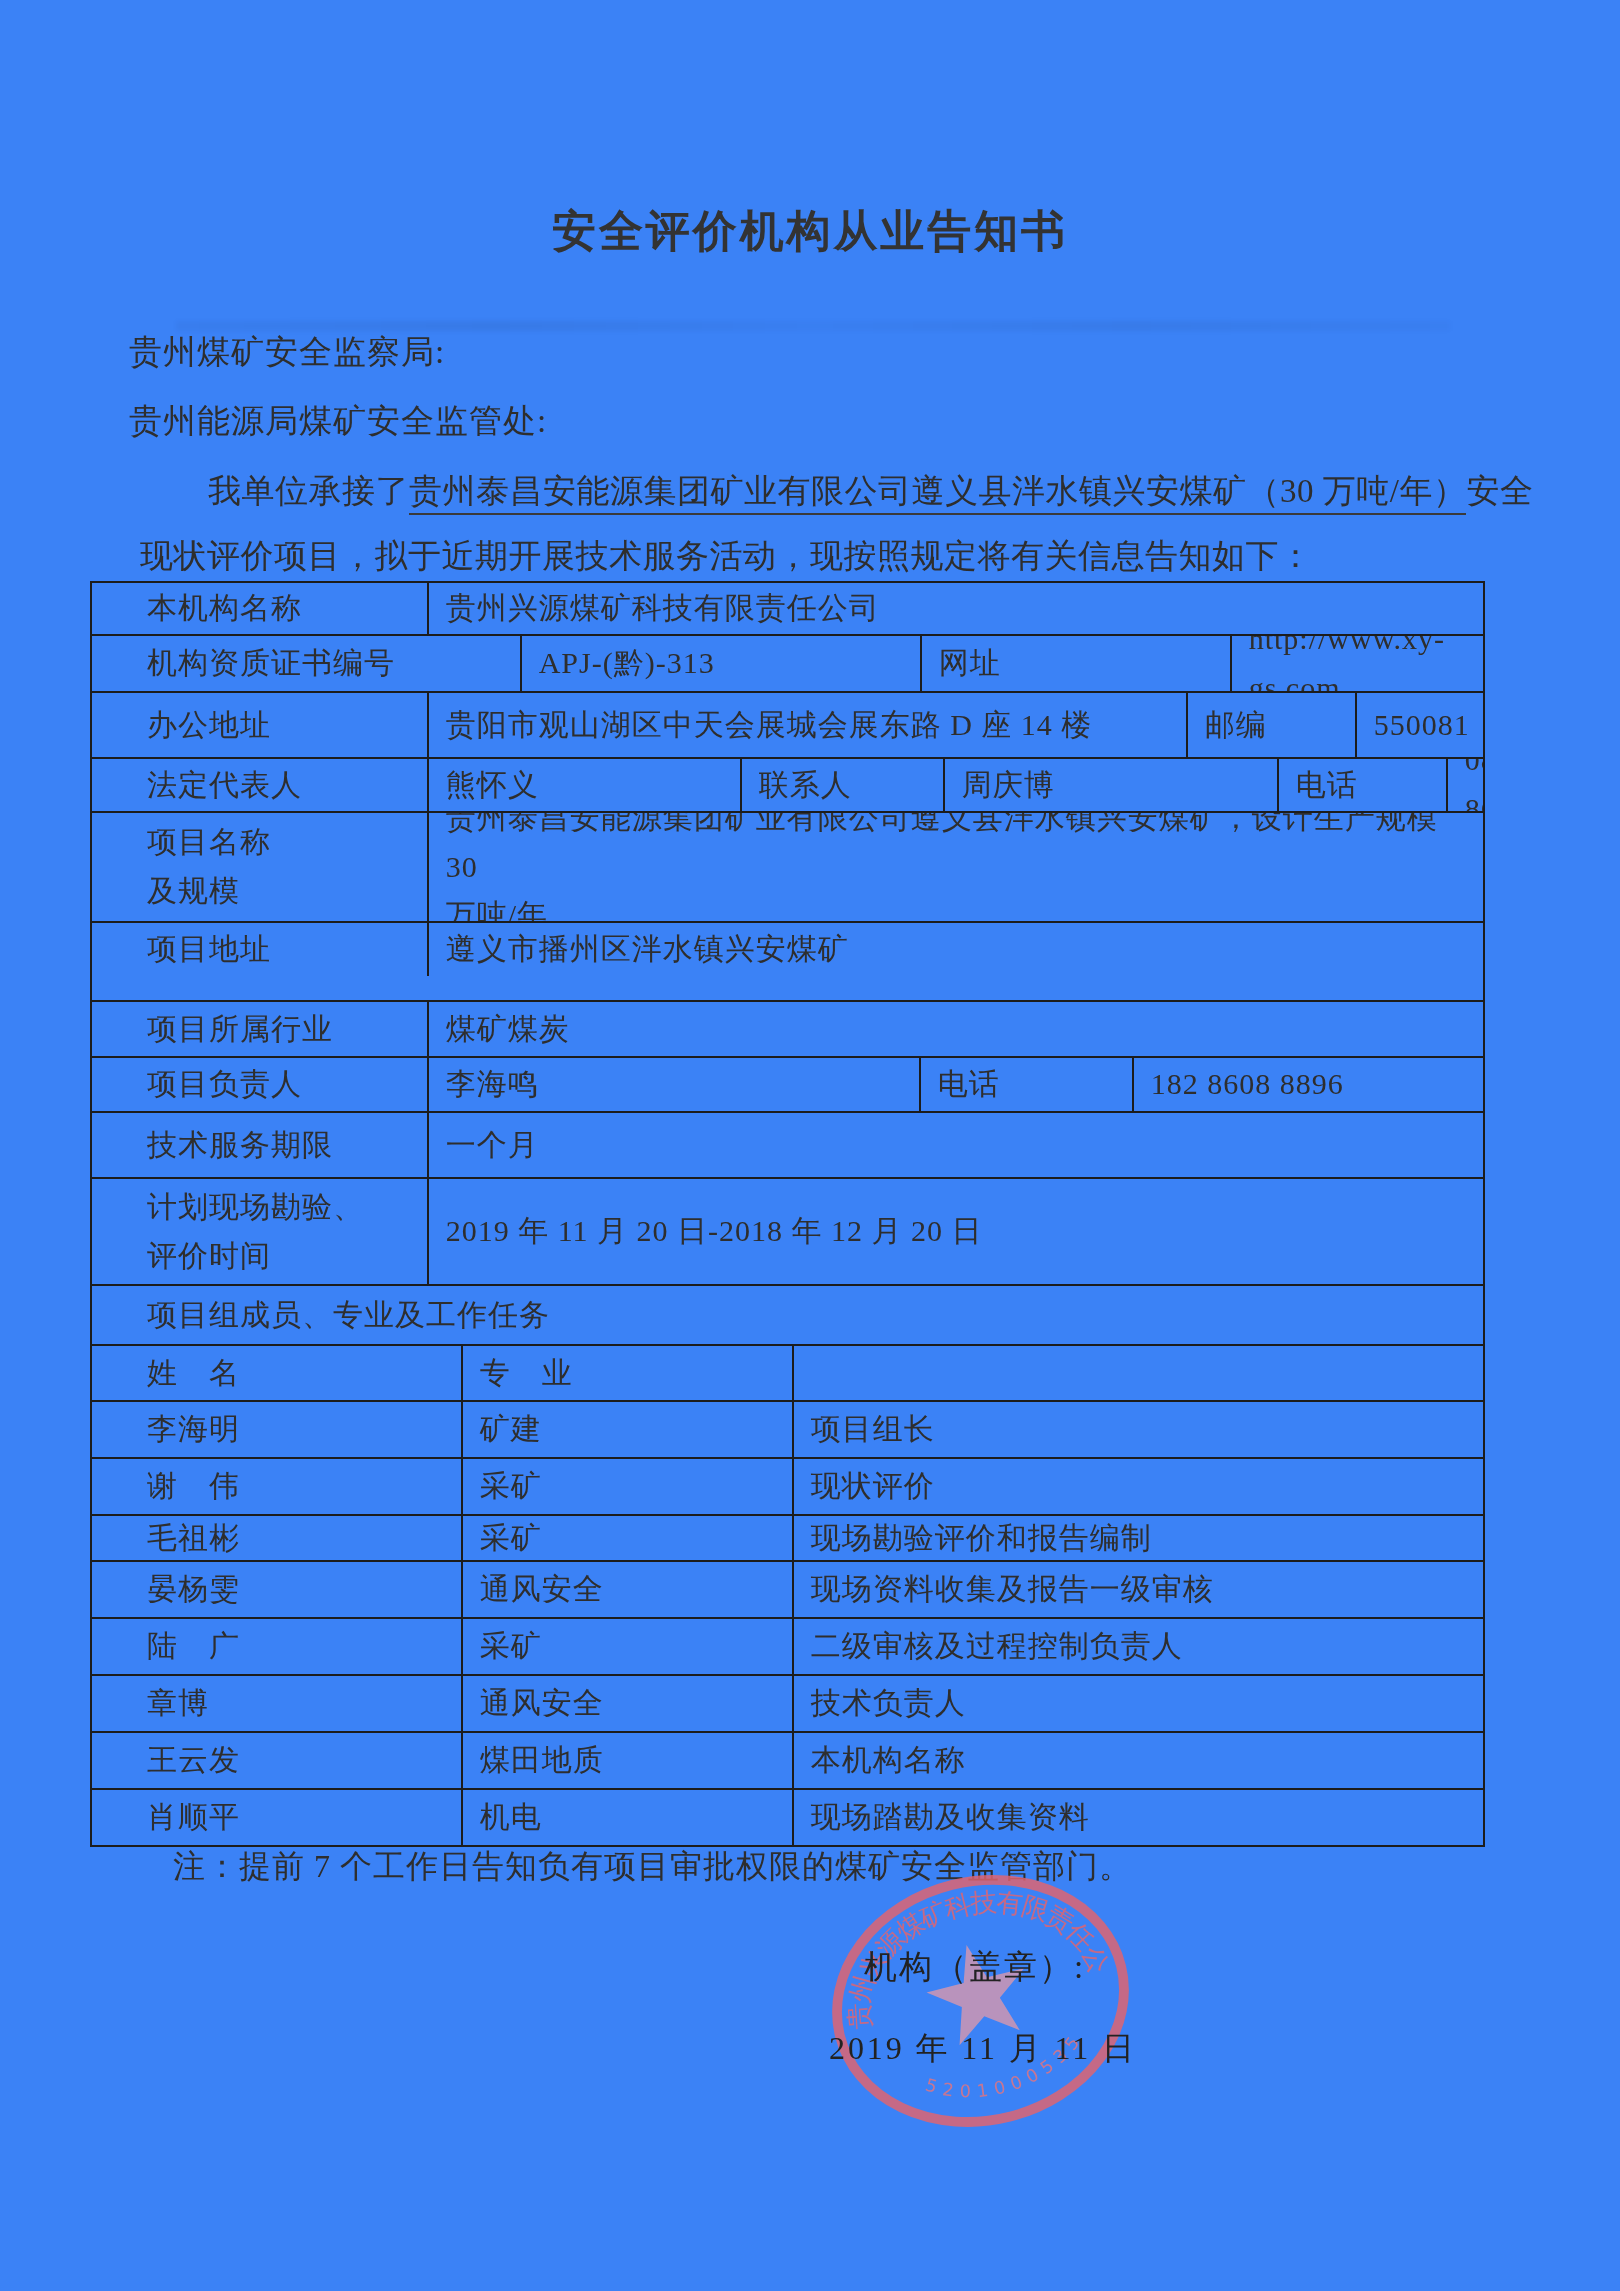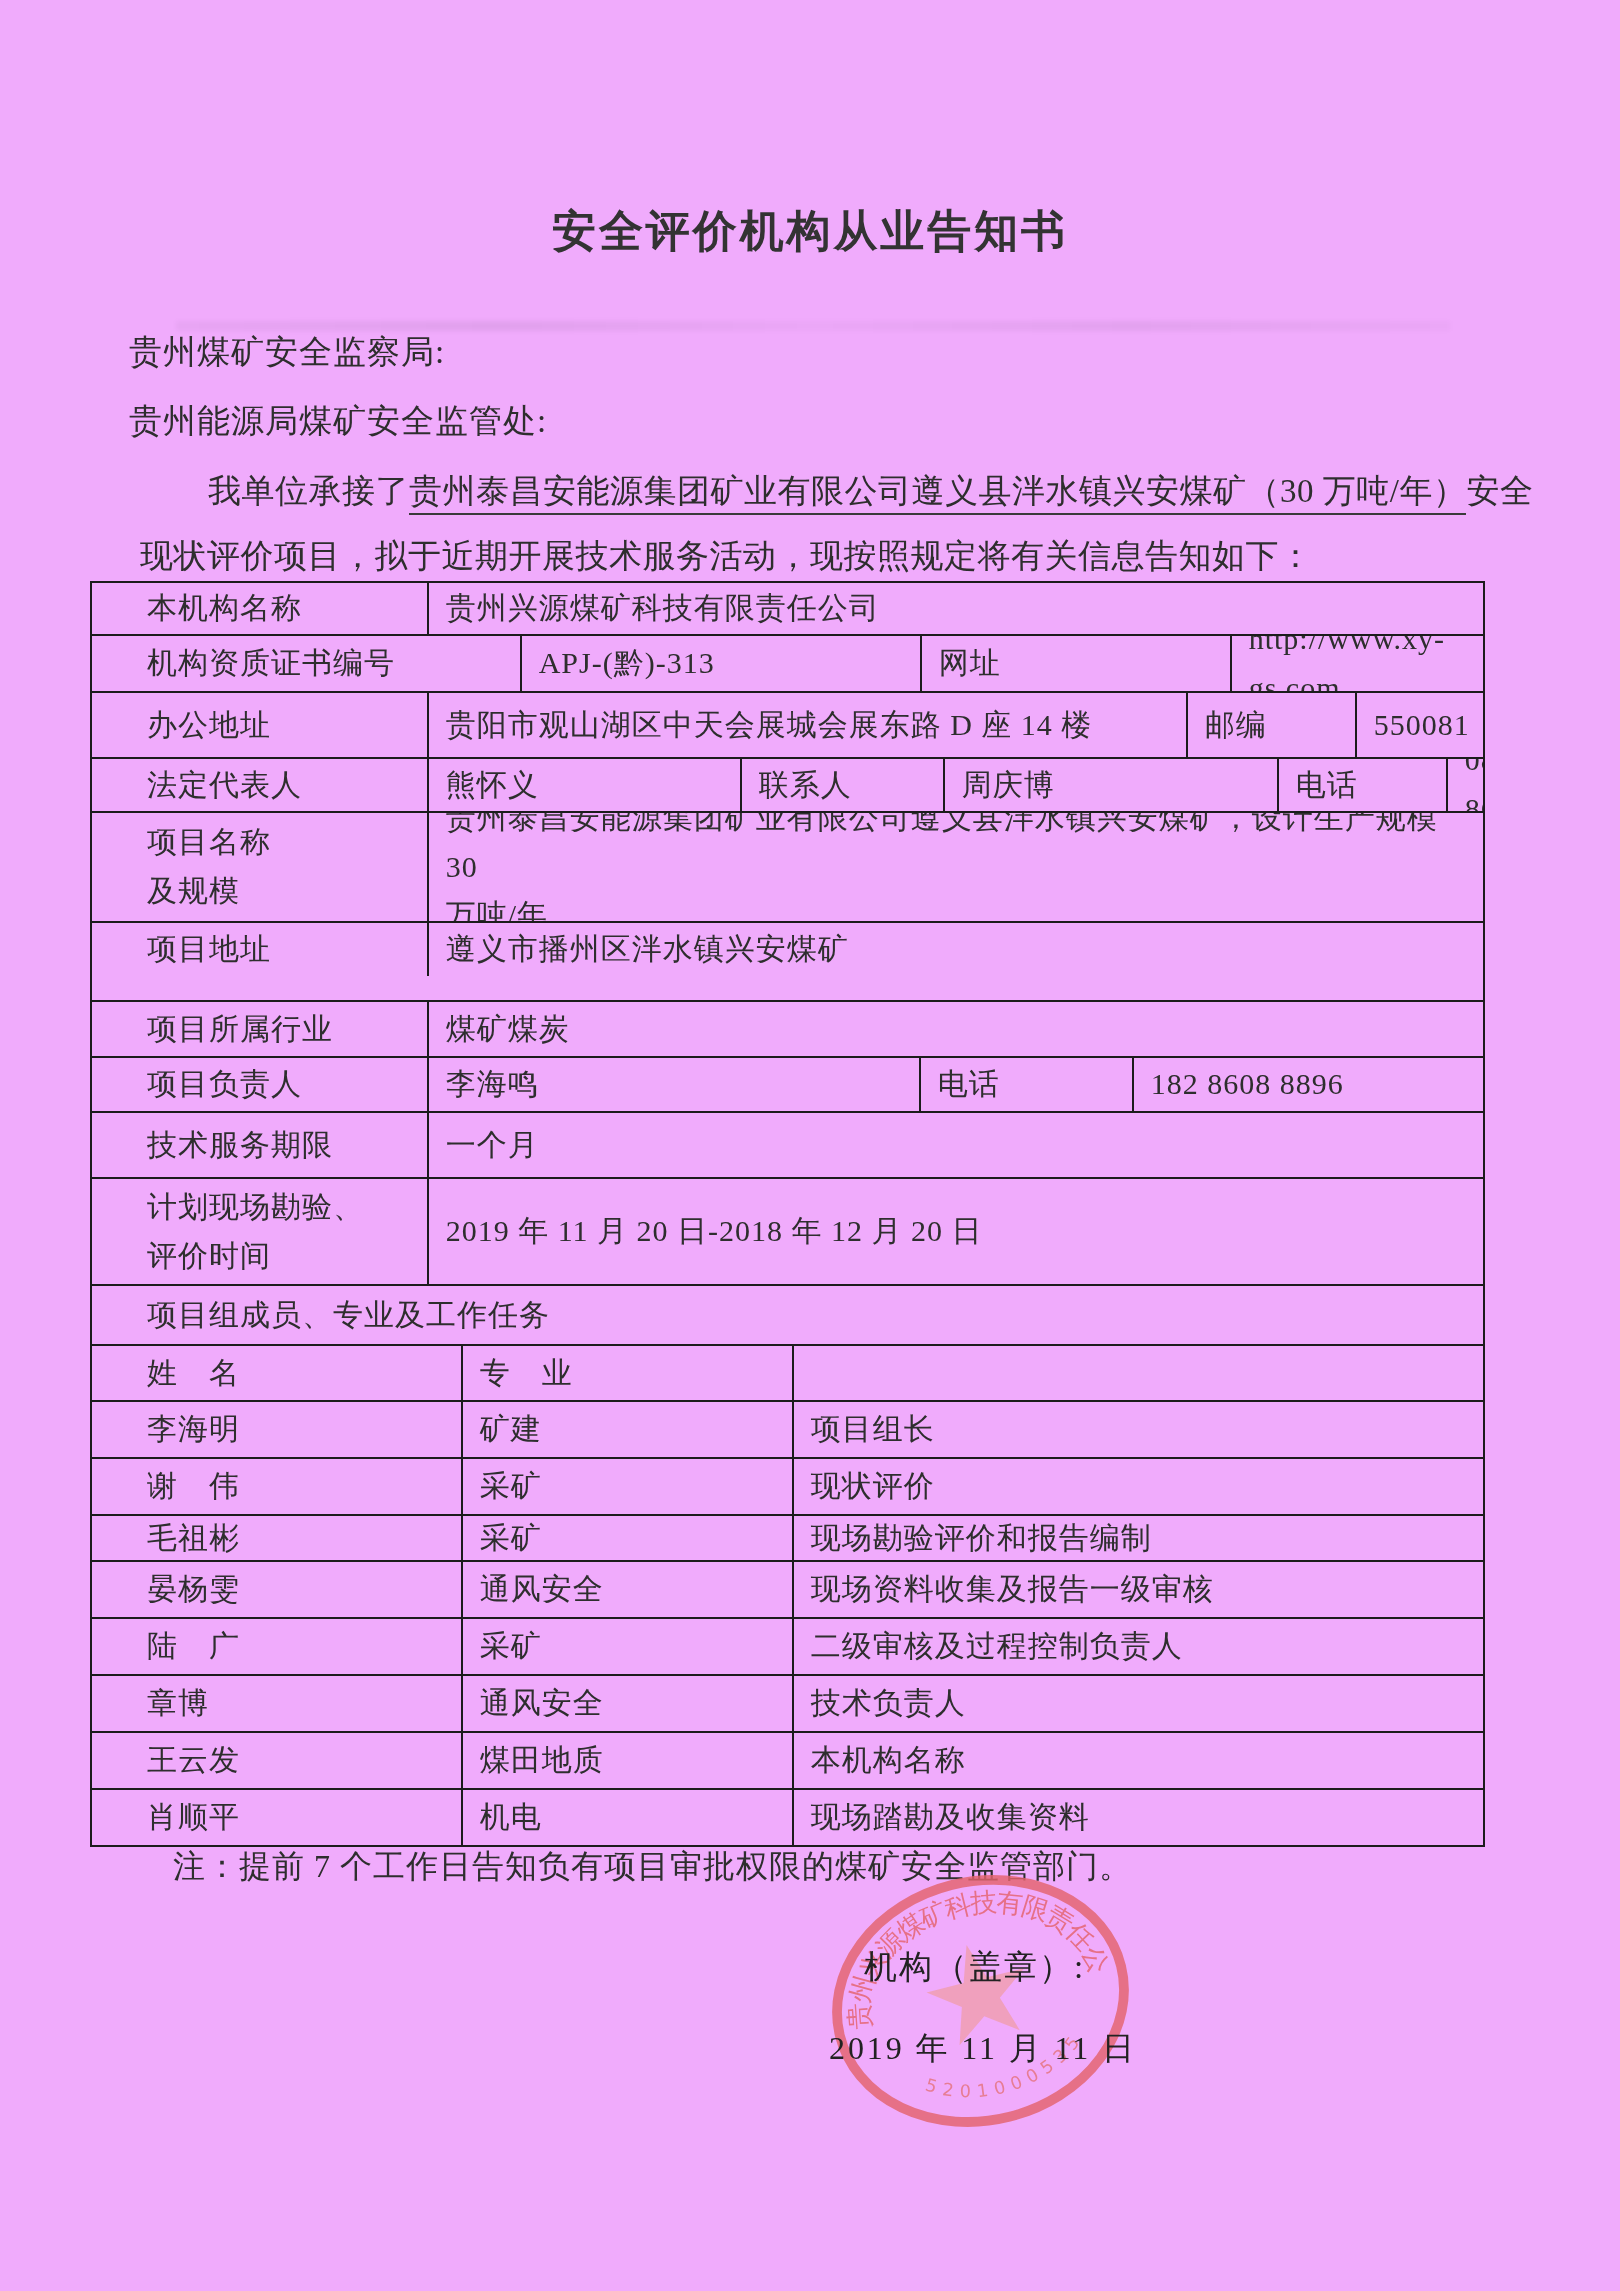--- a/index.html
+++ b/index.html
@@ -1,19 +1,19 @@
 <!DOCTYPE html>
 <html><head>
 <meta charset="utf-8">
 <style>
   html,body{margin:0;padding:0;background:#ffffff;}
   .page{
     position:relative;
     width:1620px;height:2292px;
-    background:#f0abfc;
+    background:#3b82f6;
     overflow:hidden;
     font-family:"Liberation Serif","DejaVu Serif",serif;
     color:#2e2e2e;
   }
   .doc-title{
     position:absolute;top:202px;left:0;right:0;
     text-align:center;
     font-family:"Liberation Sans","DejaVu Sans",sans-serif;
     font-weight:900;font-size:44px;letter-spacing:2.9px;color:#333;
   }

